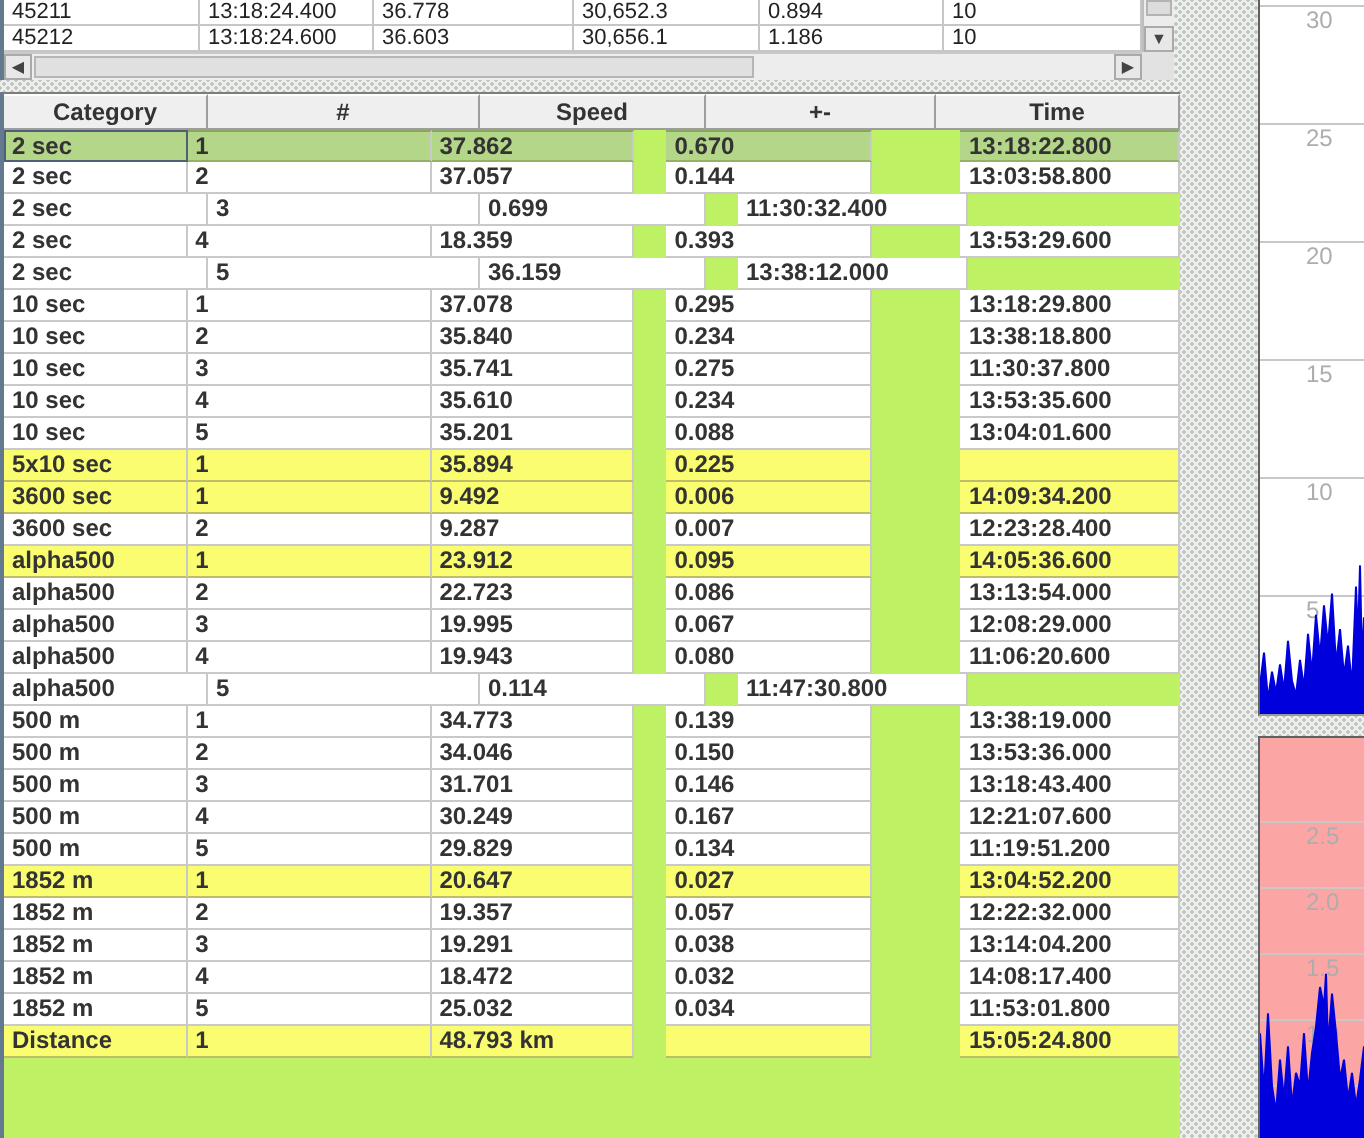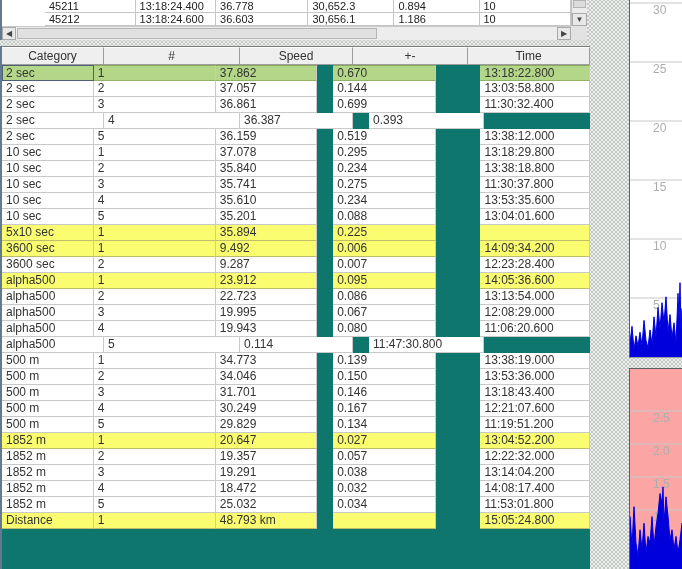--- a/index.html
+++ b/index.html
@@ -11,21 +11,21 @@
     background-image:
       radial-gradient(#c3c7c3 28%, transparent 32%),
       radial-gradient(#c3c7c3 28%, transparent 32%);
     background-size:4px 4px;
     background-position:0 0, 2px 2px;
   }
 
   
   .panel-top { position:absolute; left:0; top:0; width:587px; height:40px;
     background:#fff; border-left:2px solid #62798f; }
-  .tt-grid { position:absolute; left:0; top:0; right:16px; height:26px; overflow:hidden; background:#fff;margin-left:43px; }
+  .tt-grid { position:absolute; left:0; top:0; right:16px; height:26px; overflow:hidden; background:#fff; }
   .tt-row { display:flex; height:13px; }
   .tt-cell { height:13px; padding-left:4px; font-size:11px; line-height:12px; color:#222;
     border-right:1px solid #c6c6c6; border-bottom:1px solid #c6c6c6; white-space:nowrap; overflow:hidden; }
   .tt-row .tt-cell:nth-child(1){width:98px;}
   .tt-row .tt-cell:nth-child(2){width:87px;}
   .tt-row .tt-cell:nth-child(3){width:100px;}
   .tt-row .tt-cell:nth-child(4){width:93px;}
   .tt-row .tt-cell:nth-child(5){width:92px;}
   .tt-row .tt-cell:nth-child(6){width:99px;}
   .tt-vscroll { position:absolute; right:0; top:0; width:16px; height:26px; background:#ececec; border-left:1px solid #bdbdbd; }
@@ -34,21 +34,21 @@
     font-size:8px; color:#444; text-align:center; line-height:11px; cursor:default; }
   .tt-vdown { left:0; right:0; bottom:0; height:13px; }
   .tt-hscroll { position:absolute; left:0; bottom:0; right:16px; height:14px; background:#ededed; border-top:1px solid #c9c9c9; }
   .tt-hleft { left:0; top:0; bottom:0; width:14px; }
   .tt-hright { right:0; top:0; bottom:0; width:14px; }
   .tt-hthumb { position:absolute; left:15px; top:1px; bottom:1px; width:360px; background:#e0e0e0; border:1px solid #b6b6b6; }
   .tt-corner { position:absolute; right:0; bottom:0; width:16px; height:14px; background:#e2e2e2; }
 
   
   .panel-results { position:absolute; left:0; top:46px; width:590px; bottom:0;
-    background:#0f766e; border-left:2px solid #62798f; border-top:1px solid #7e7e7e; }
+    background:#bef264; border-left:2px solid #62798f; border-top:1px solid #7e7e7e;font-weight:bold; }
   .rt-header { display:flex; height:18px; }
   .rt-hcell { height:18px; background:#efefef; border-right:1px solid #9d9d9d; border-bottom:1px solid #9d9d9d;
     border-top:1px solid #fdfdfd; text-align:center; font-size:12px; line-height:17px; color:#333; }
   .rt-header .rt-hcell:nth-child(1){width:102px;}
   .rt-header .rt-hcell:nth-child(2){width:136px;}
   .rt-header .rt-hcell:nth-child(3){width:113px;}
   .rt-header .rt-hcell:nth-child(4){width:115px;}
   .rt-header .rt-hcell:nth-child(5){width:122px;}
   .rt-row { display:flex; height:16px; }
   .rt-cell { height:16px; padding-left:4px; background:#fff; font-size:12px; line-height:15px; color:#333;
@@ -123,35 +123,34 @@
       <div class="rt-row">
         <div class="rt-cell">2 sec</div>
         <div class="rt-cell">2</div>
         <div class="rt-cell">37.057</div>
         <div class="rt-cell">0.144</div>
         <div class="rt-cell">13:03:58.800</div>
       </div>
       <div class="rt-row">
         <div class="rt-cell">2 sec</div>
         <div class="rt-cell">3</div>
-        <div class="rt-cell">36.861</div>
         <div class="rt-cell">0.699</div>
         <div class="rt-cell">11:30:32.400</div>
       </div>
       <div class="rt-row">
         <div class="rt-cell">2 sec</div>
         <div class="rt-cell">4</div>
-        <div class="rt-cell">36.387</div>
+        <div class="rt-cell">18.359</div>
         <div class="rt-cell">0.393</div>
+        <div class="rt-cell">13:53:29.600</div>
       </div>
       <div class="rt-row">
         <div class="rt-cell">2 sec</div>
         <div class="rt-cell">5</div>
         <div class="rt-cell">36.159</div>
-        <div class="rt-cell">0.519</div>
         <div class="rt-cell">13:38:12.000</div>
       </div>
       <div class="rt-row">
         <div class="rt-cell">10 sec</div>
         <div class="rt-cell">1</div>
         <div class="rt-cell">37.078</div>
         <div class="rt-cell">0.295</div>
         <div class="rt-cell">13:18:29.800</div>
       </div>
       <div class="rt-row">

